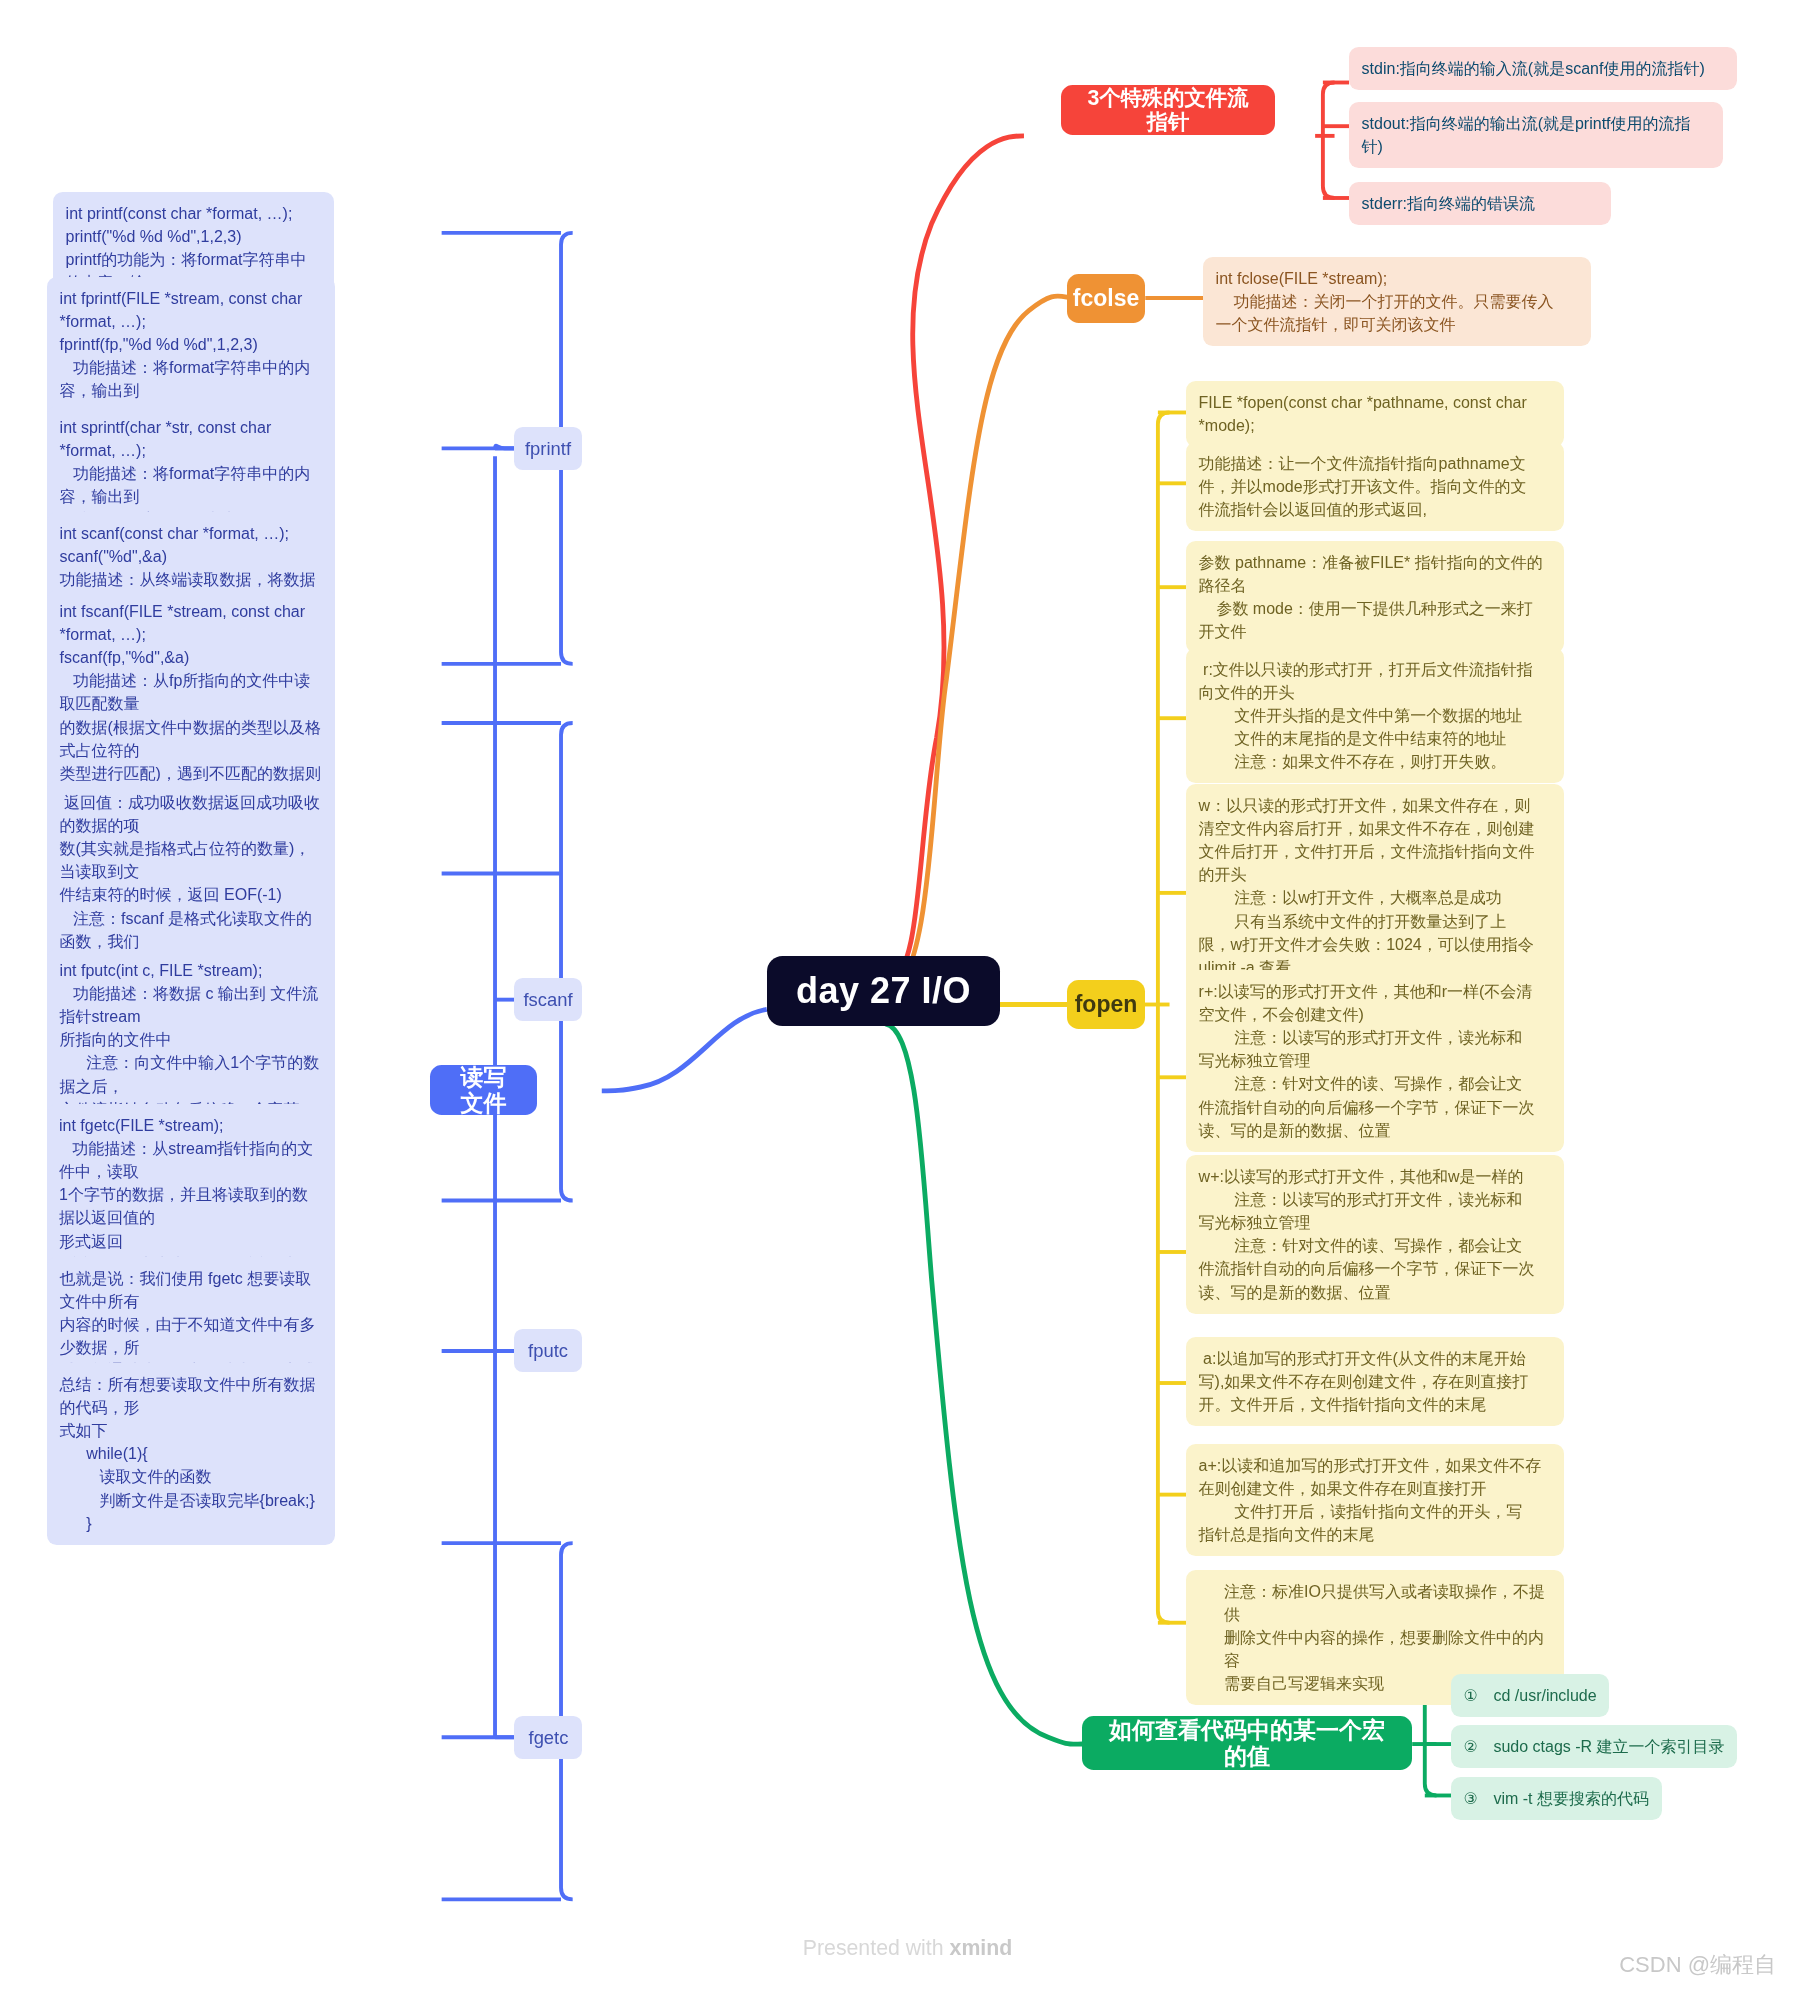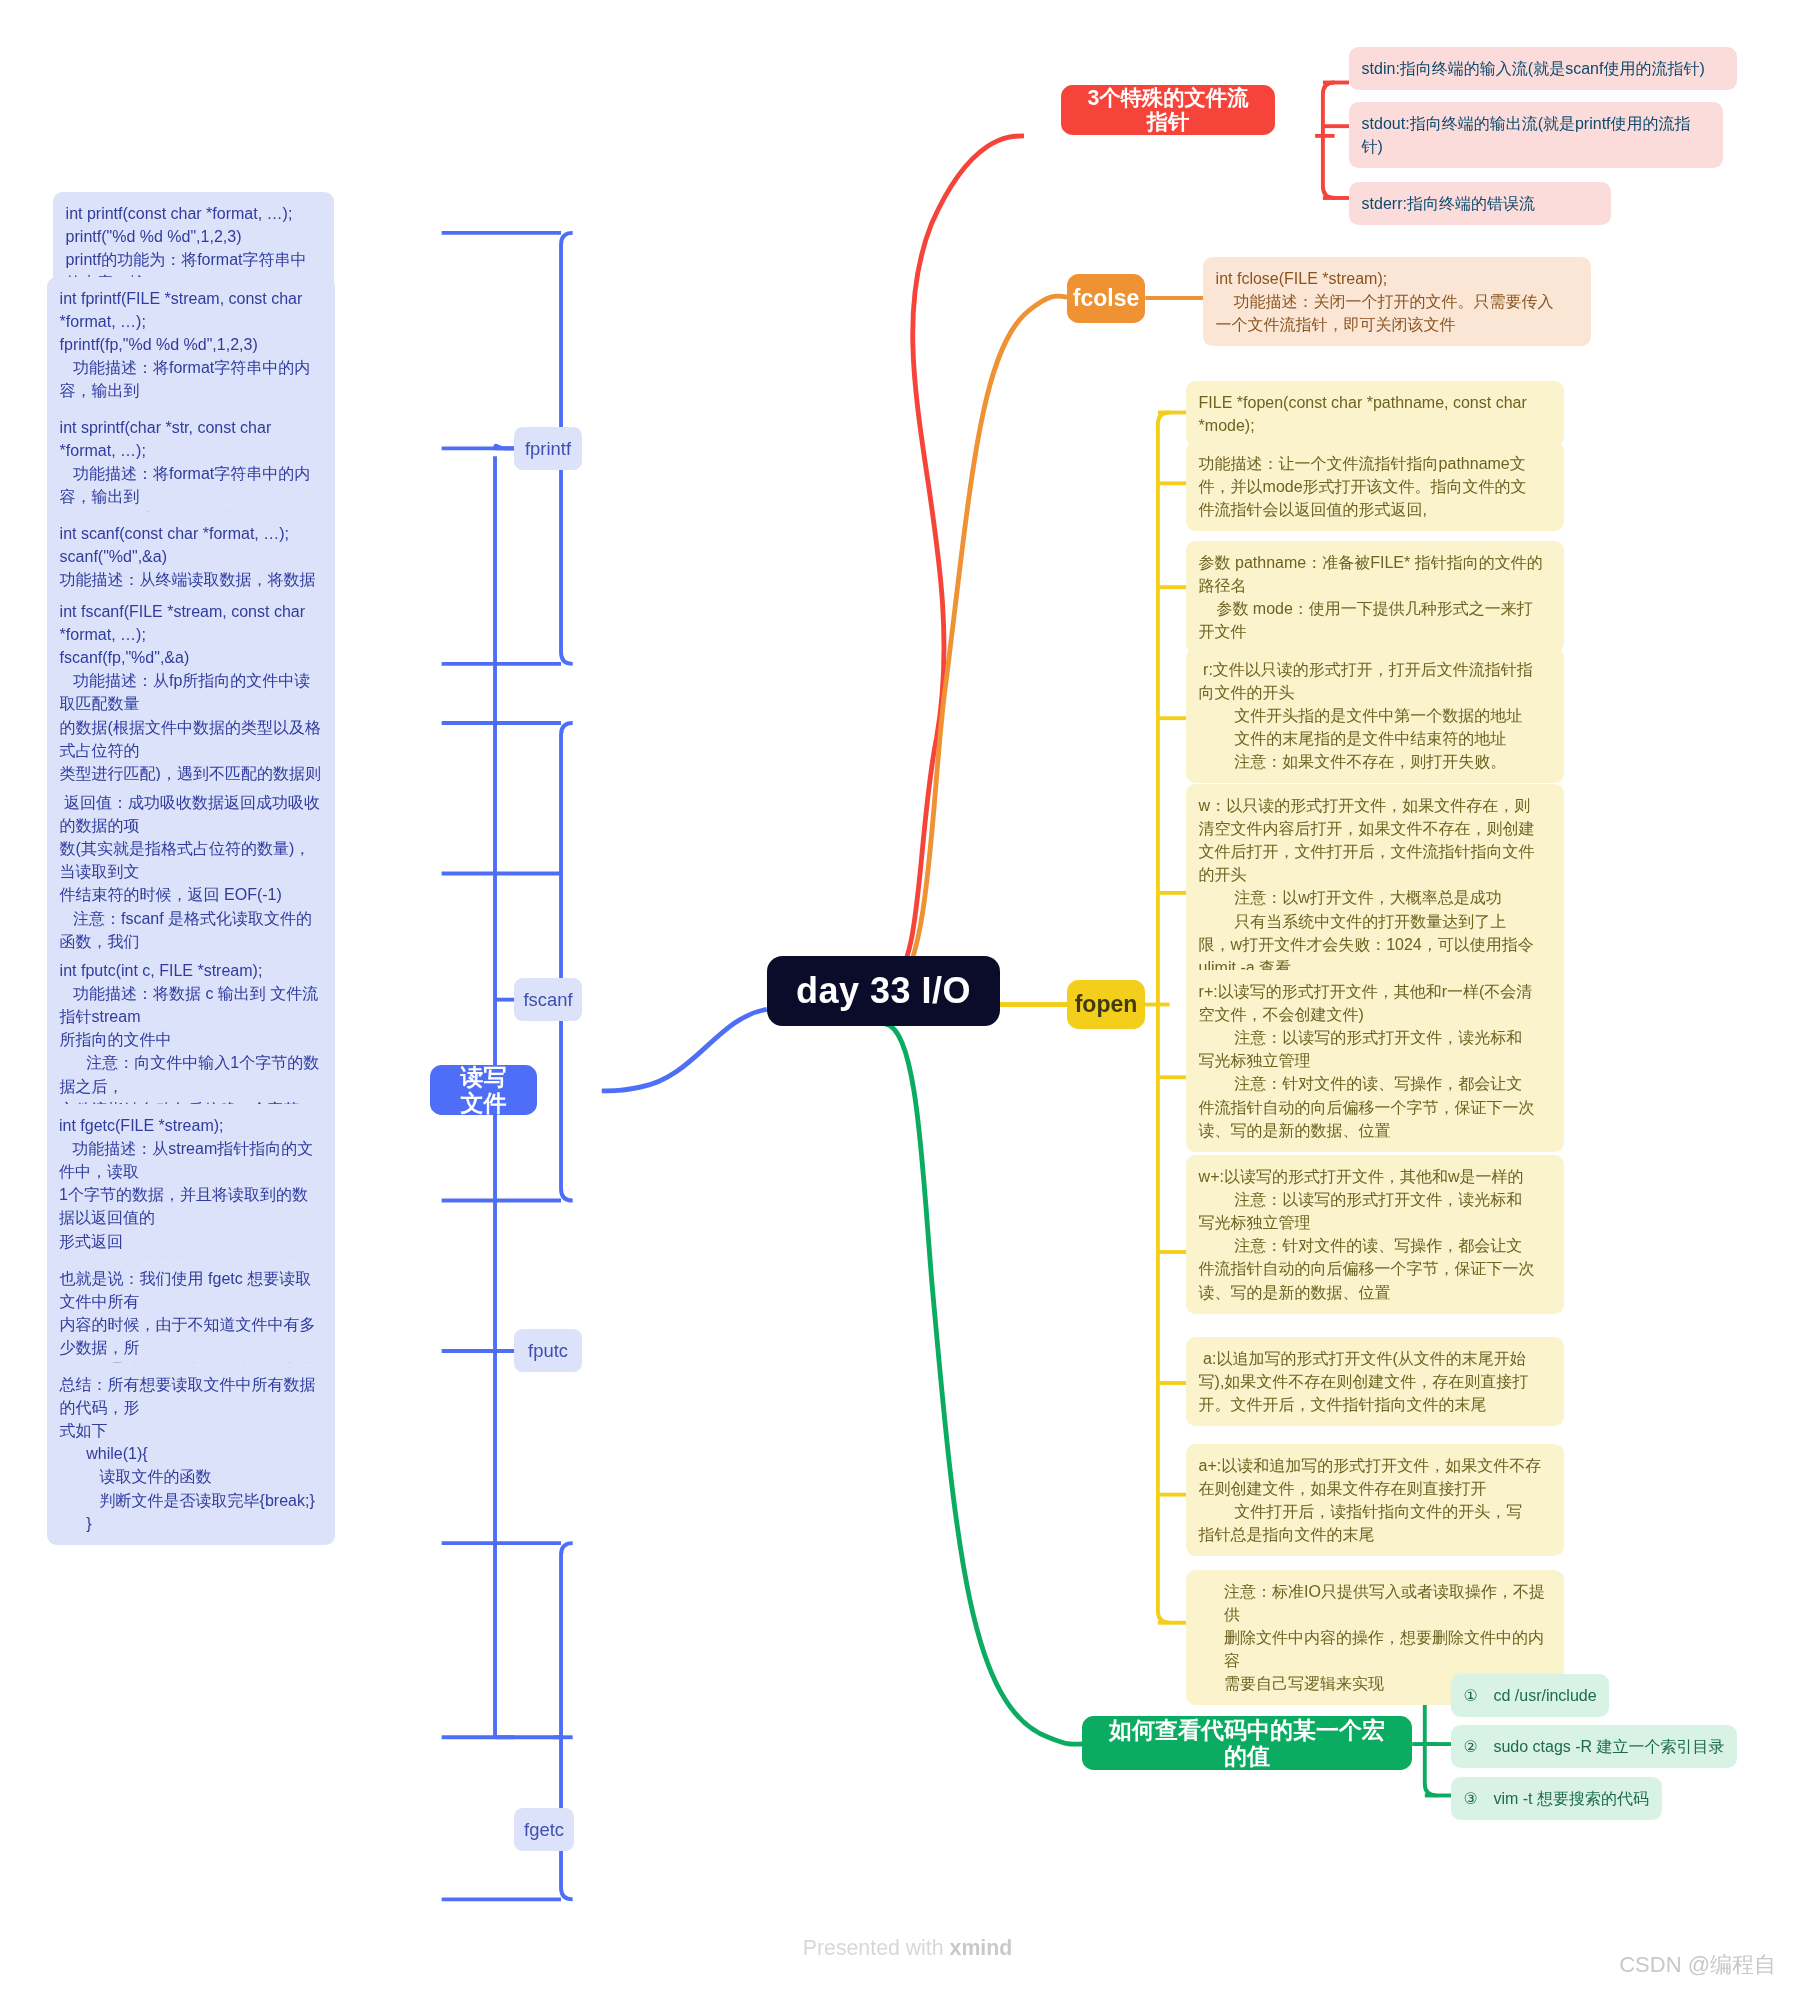--- a/index.html
+++ b/index.html
@@ -119,21 +119,21 @@
     <path d="M1193,1672 L1222,1672" stroke="#f3cf1c" stroke-width="4" fill="none"></path>
 
     <path d="M1455,1797 L1480,1797" stroke="#0bab62" stroke-width="4" fill="none"></path>
     <path d="M1480,1745 C1472,1745 1468,1749 1468,1757 L1468,1838 C1468,1846 1472,1850 1480,1850" stroke="#0bab62" stroke-width="4" fill="none"></path>
     <path d="M1468,1745 L1495,1745" stroke="#0bab62" stroke-width="4" fill="none"></path>
     <path d="M1468,1797 L1495,1797" stroke="#0bab62" stroke-width="4" fill="none"></path>
     <path d="M1468,1850 L1495,1850" stroke="#0bab62" stroke-width="4" fill="none"></path>
   </svg>
 
   <div class="node root" style="left:767px;top:956px;width:126px;height:70px;min-width:233px;">
-    <span>day 33 I/O</span>
+    <span>day 27 I/O</span>
   </div>
 
   <div class="node pill red" style="left:1061px;top:85px;width:214px;height:50px;">
     <span>3个特殊的文件流指针</span>
   </div>
   <div class="node leaf pink" style="left:1349px;top:47px;width:388px;"><span>stdin:指向终端的输入流(就是scanf使用的流指针)</span></div>
   <div class="node leaf pink" style="left:1349px;top:102px;width:374px;"><span>stdout:指向终端的输出流(就是printf使用的流指针)</span></div>
   <div class="node leaf pink" style="left:1349px;top:182px;width:262px;"><span>stderr:指向终端的错误流</span></div>
 
   <div class="node pill orange" style="left:1067px;top:274px;width:78px;height:49px;">
@@ -215,21 +215,21 @@
 
   <div class="node chip" style="left:514px;top:427px;width:68px;height:43px;">
     <span>fprintf</span>
   </div>
   <div class="node chip" style="left:514px;top:978px;width:68px;height:43px;">
     <span>fscanf</span>
   </div>
   <div class="node chip" style="left:514px;top:1329px;width:68px;height:43px;">
     <span>fputc</span>
   </div>
-  <div class="node chip" style="left:514px;top:1808px;width:60px;height:43px;">
+  <div class="node chip" style="left:514px;top:1716px;width:68px;height:43px;justify-content:flex-end;">
     <span>fgetc</span>
   </div>
 
   <div class="node leaf blue" style="left:53px;top:192px;width:281px;"><span>int printf(const char *format, …);
 printf("%d %d %d",1,2,3)
 printf的功能为：将format字符串中的内容，输
 出到终端</span></div>
   <div class="node leaf blue" style="left:47px;top:277px;width:288px;"><span>int fprintf(FILE *stream, const char *format, …);
 fprintf(fp,"%d %d %d",1,2,3)
    功能描述：将format字符串中的内容，输出到

